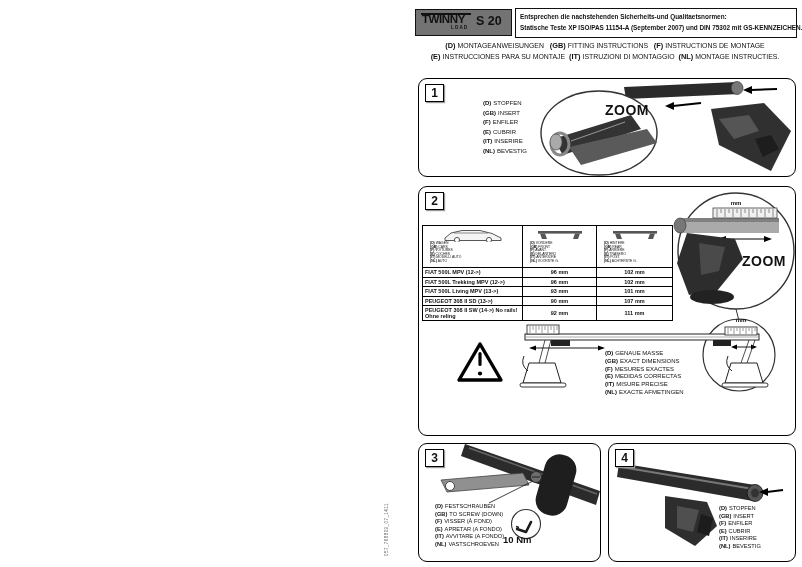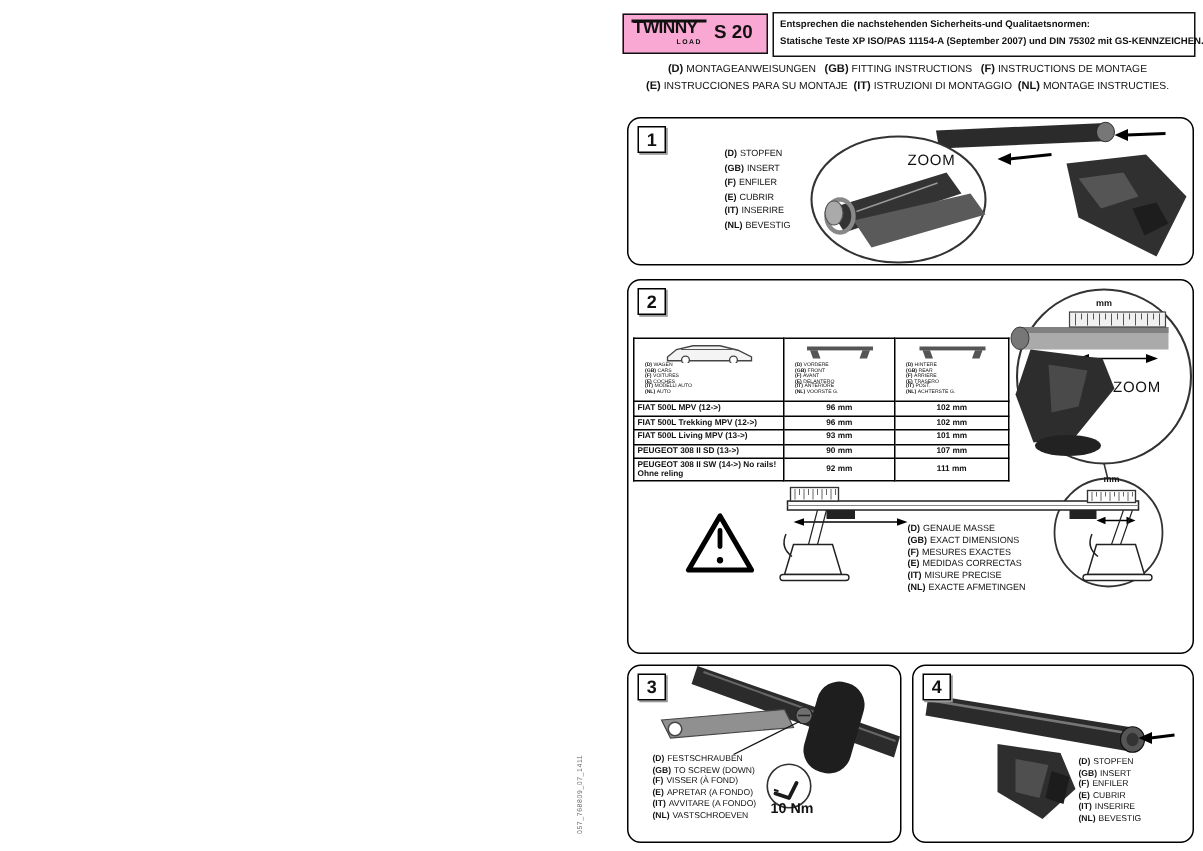--- a/index.html
+++ b/index.html
@@ -1,20 +1,20 @@
 <!DOCTYPE html>
 <html><head>
 <meta charset="utf-8">
 <style>
   html,body{margin:0;padding:0;background:#fff}
   .sheet{position:relative;width:802px;height:567px;background:#fff;
          font-family:"Liberation Sans",sans-serif;color:#111;overflow:hidden}
 
   
-  .logo-box{position:absolute;left:415px;top:9px;width:95px;height:25px;border:1.6px solid #111;background:#f9a8d4}
+  .logo-box{position:absolute;left:415px;top:9px;width:95px;height:25px;border:1.6px solid #111;background:#737373}
   .brand{position:absolute;left:6px;top:3px;font-weight:bold;font-size:11.5px;letter-spacing:-.4px}
   .brand-bar{position:absolute;left:5px;top:3px;width:50px;height:1.8px;background:#111}
   .brand-sub{position:absolute;left:35px;top:14.5px;font-weight:bold;font-size:4.6px;letter-spacing:1px}
   .model{position:absolute;left:60px;top:4px;font-weight:bold;font-size:12.5px}
   .stdbox{position:absolute;left:515px;top:8px;width:272px;height:22px;border:1.6px solid #111;
           padding:3px 4px;font-size:6.4px;font-weight:bold;line-height:1.7;background:#fff;white-space:nowrap}
   .instr{position:absolute;left:410px;width:390px;text-align:center;font-size:6.9px;white-space:nowrap}
   .instr .lc{font-size:7.4px}
 
   
@@ -24,23 +24,23 @@
   #box2{left:418px;top:186px;width:376px;height:248px}
   #box3{left:418px;top:443px;width:181px;height:117px}
   #box4{left:608px;top:443px;width:186px;height:117px}
   .numbox{position:absolute;left:6px;top:5px;width:17px;height:16px;border:1.6px solid #000;
           box-shadow:1.2px 1.2px 0 #9a9a9a;background:#fff;text-align:center;
           font-weight:bold;font-size:12px;line-height:16px}
   .gfx{position:absolute;left:0;top:0}
   .langs{position:absolute;font-size:6px;line-height:9.6px;white-space:nowrap}
   .langs.small{font-size:5.7px;line-height:7.5px}
   .langs.mid{font-size:6px;line-height:7.8px}
-  .zoomlbl{position:absolute;font-weight:normal;font-size:10px;letter-spacing:.5px}
+  .zoomlbl{position:absolute;font-weight:bold;font-size:14px;letter-spacing:.5px}
   .mmlbl{position:absolute;font-weight:bold;font-size:6px;width:36px;text-align:center}
-  .torque{position:absolute;font-weight:bold;font-size:9.5px;width:50px;text-align:center}
+  .torque{position:absolute;font-weight:bold;font-size:9.5px;width:50px;}
 
   
   .spec{position:absolute;left:3px;top:38px;border-collapse:collapse;width:250px;table-layout:fixed;background:#fff}
   .spec td{border:1px solid #000;padding:0;overflow:hidden;vertical-align:top}
   .hcell{height:41px}
   .icnwrap{text-align:center;padding-top:1px;height:15px}
   .tinylangs{font-size:3.4px;line-height:3.6px;padding-left:7px;white-space:nowrap}
   .tinylangs .lc{margin-right:1px}
   .spec .car{font-weight:bold;font-size:5.5px;line-height:6px;padding:1px 2px;vertical-align:middle}
   .spec .val{font-weight:bold;font-size:5.5px;text-align:center;vertical-align:middle}

